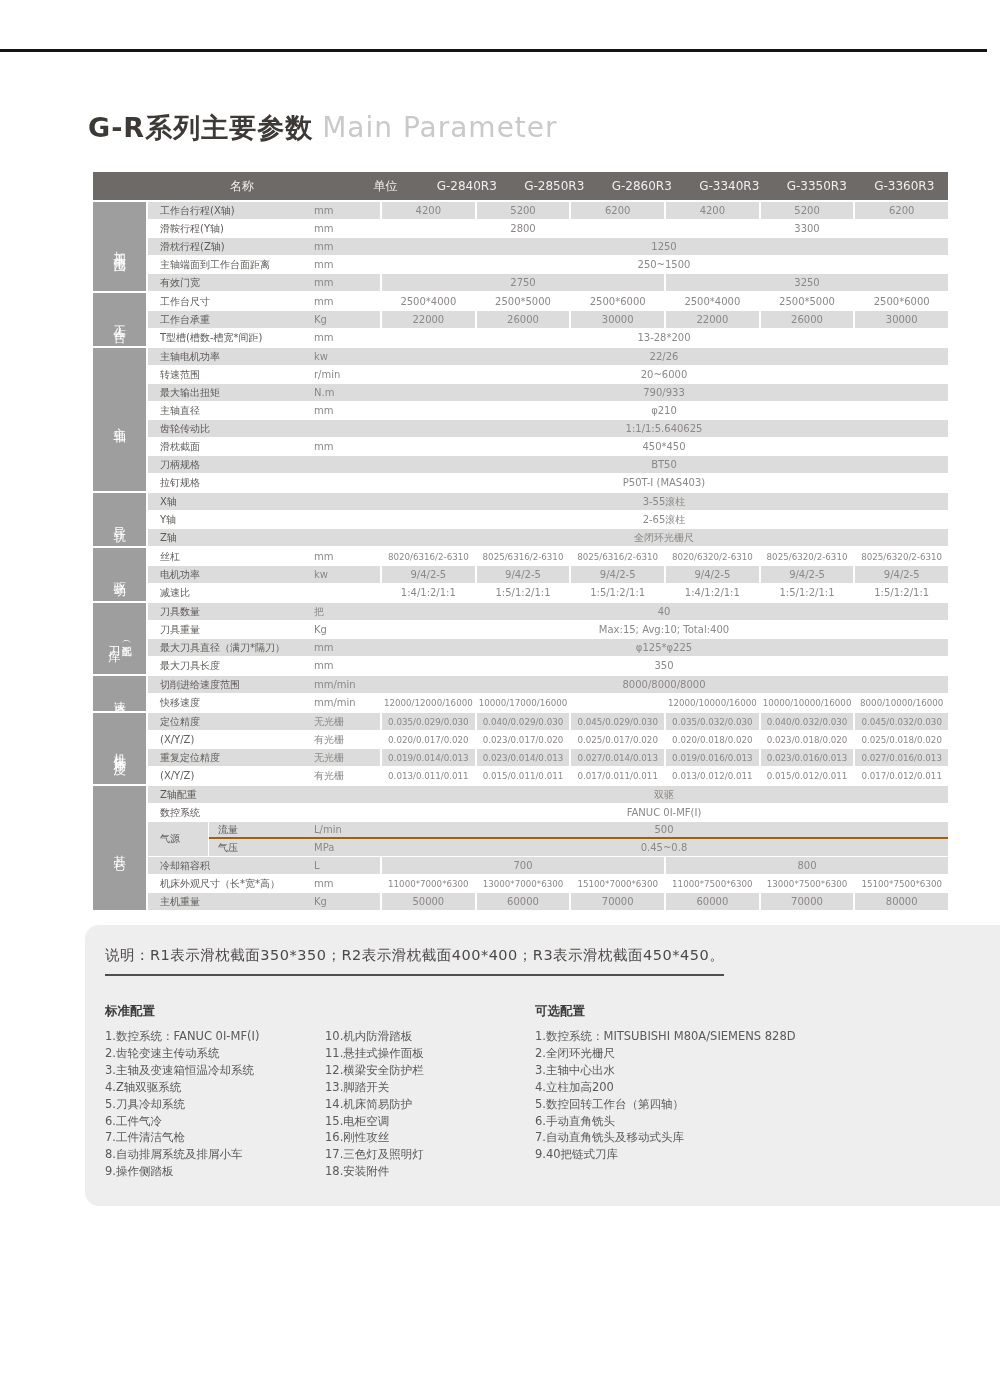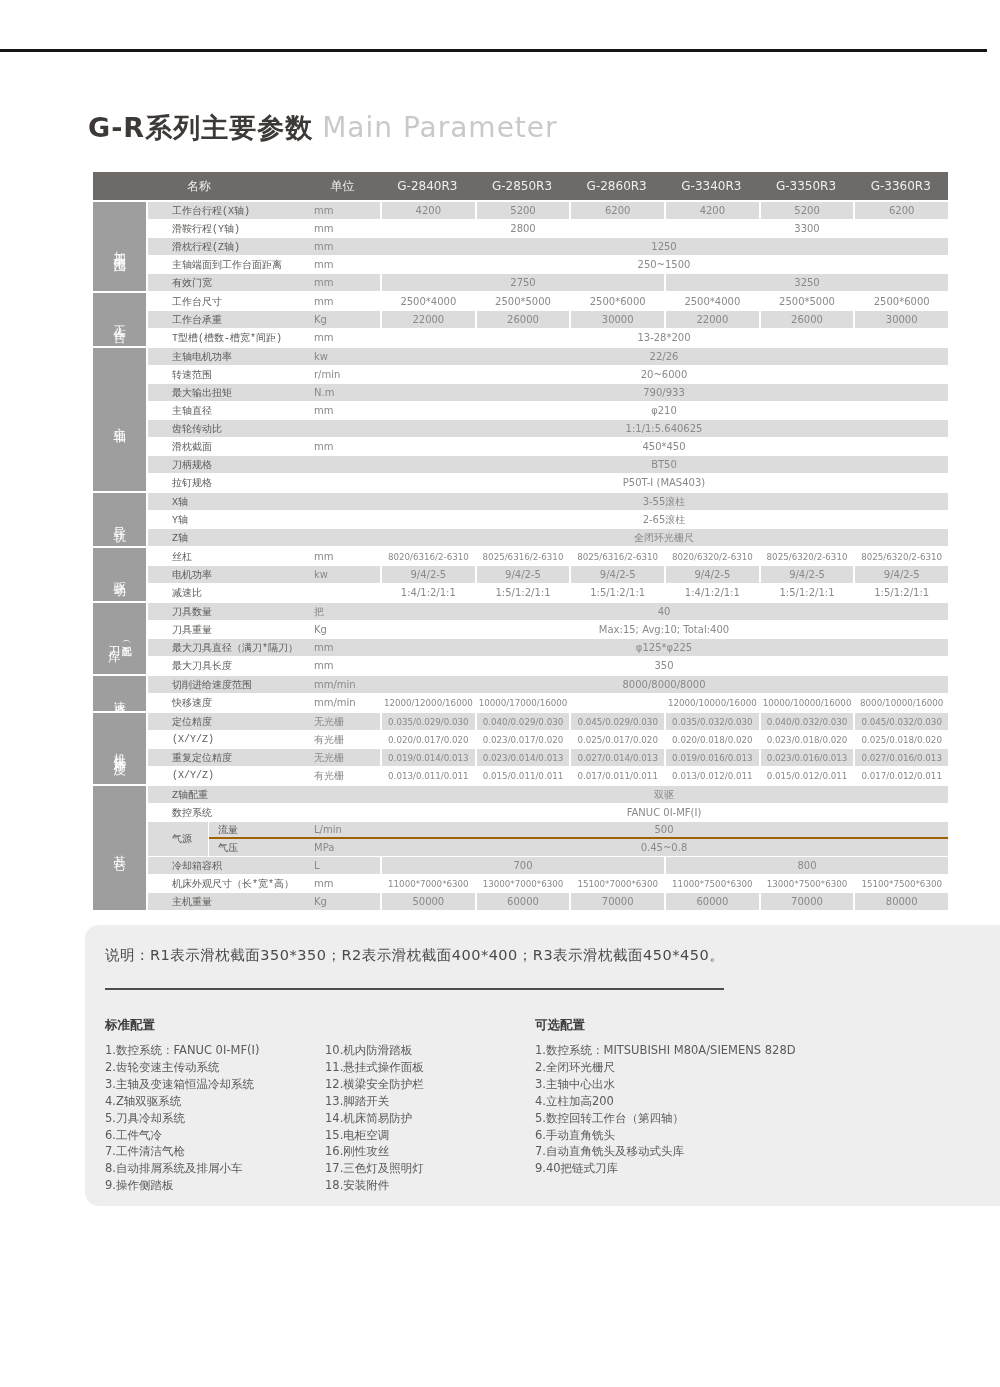--- a/index.html
+++ b/index.html
@@ -10,57 +10,57 @@
   }
   .top-rule{position:absolute;top:49px;left:0;width:987px;height:3px;background:#171514;}
   .title-row{position:absolute;top:110px;left:88px;display:flex;align-items:baseline;gap:9px;white-space:nowrap;}
   .title-cn{font-size:27px;font-weight:bold;color:#3d3936;letter-spacing:1px;}
   .title-en{font-size:28px;color:#c9c9c9;font-weight:400;letter-spacing:1px;}
 
   
   .spec-table{position:absolute;left:93px;top:172px;width:855px;}
   .thead{display:flex;height:28px;background:#6d6a67;color:#f1efee;font-size:12px;align-items:center;}
   .th{text-align:center;box-sizing:border-box;}
-  .th.name{width:212px;}
+  .th.name{width:212px;margin-left:43px;}
   .th.unit{width:75px;}
   .th.model{flex:1 1 0;}
   .tbody{border-top:2px solid #fff;}
   .group{display:flex;border-bottom:2px solid #fff;}
   .group:last-child{border-bottom:none;}
   .gcell{width:55px;min-width:55px;background:#9f9e9e;color:#ffffff;display:flex;
          align-items:center;justify-content:center;border-right:2px solid #fff;box-sizing:border-box;gap:1px;}
   .vtxt{writing-mode:vertical-rl;text-orientation:mixed;font-size:12.5px;letter-spacing:3px;line-height:1;}
   .vtxt.sub{font-size:10px;letter-spacing:1px;}
   .rows{flex:1;display:flex;flex-direction:column;}
   .row{display:flex;height:17px;border-bottom:1px solid #fff;box-sizing:content-box;}
   .rows .row:last-child{border-bottom:none;}
   .row.g{background:#dcdcdc;}
   .row.w{background:#ffffff;}
-  .rlabel{width:157px;min-width:157px;font-size:10px;color:#5d5b59;padding-left:24px;
-          display:flex;align-items:center;box-sizing:border-box;white-space:nowrap;overflow:hidden;font-family:Liberation Mono, monospace;}
+  .rlabel{width:157px;min-width:157px;font-size:10px;color:#5d5b59;padding-left:12px;
+          display:flex;align-items:center;box-sizing:border-box;white-space:nowrap;overflow:hidden;}
   .runit{width:75px;min-width:75px;font-size:10px;color:#8b8987;display:flex;align-items:center;
          padding-left:9px;box-sizing:border-box;white-space:nowrap;}
   .rvals{flex:1;display:flex;}
   .vcell{display:flex;align-items:center;justify-content:center;font-size:10px;color:#8b8987;
          box-sizing:border-box;white-space:nowrap;overflow:hidden;}
   .vcell.sep{border-left:2px solid #fff;}
   .vcell.small{font-size:8.7px;}
   
   .row.split{height:34px;}
   .rlabel.outer{width:60px;min-width:60px;}
   .subcol{flex:1;display:flex;flex-direction:column;border-left:1px solid #fff;}
   .subrow{display:flex;height:17px;box-sizing:border-box;}
   .subcol .subrow:first-child{border-bottom:2px solid #a16207;}
   .sublabel{width:96px;min-width:96px;font-size:10px;color:#5d5b59;display:flex;align-items:center;
             padding-left:9px;box-sizing:border-box;}
 
   
   .notes-panel{position:absolute;left:85px;top:925px;width:915px;height:281px;background:#eeeeee;
                border-radius:14px 0 0 14px;box-sizing:border-box;padding:20px 20px 0 20px;}
-  .note-line{display:inline-block;font-size:14.5px;color:#4c4a48;padding-bottom:23px;
+  .note-line{display:inline-block;font-size:14.5px;color:#4c4a48;padding-bottom:9px;
              border-bottom:2px solid #504e4c;letter-spacing:0.5px;}
   .config-row{display:flex;margin-top:27px;}
   .config-title{font-size:12.5px;font-weight:bold;color:#3b3b3b;margin-bottom:8px;}
   .config-cols{display:flex;}
   .config-col{font-size:11.5px;color:#5a5a5a;line-height:16.9px;white-space:nowrap;}
   .std-section{width:430px;}
   .std-section .config-col.c1{width:220px;}
   .std-section .config-col.c2{width:210px;}
   .opt-section{flex:1;}
 </style>

